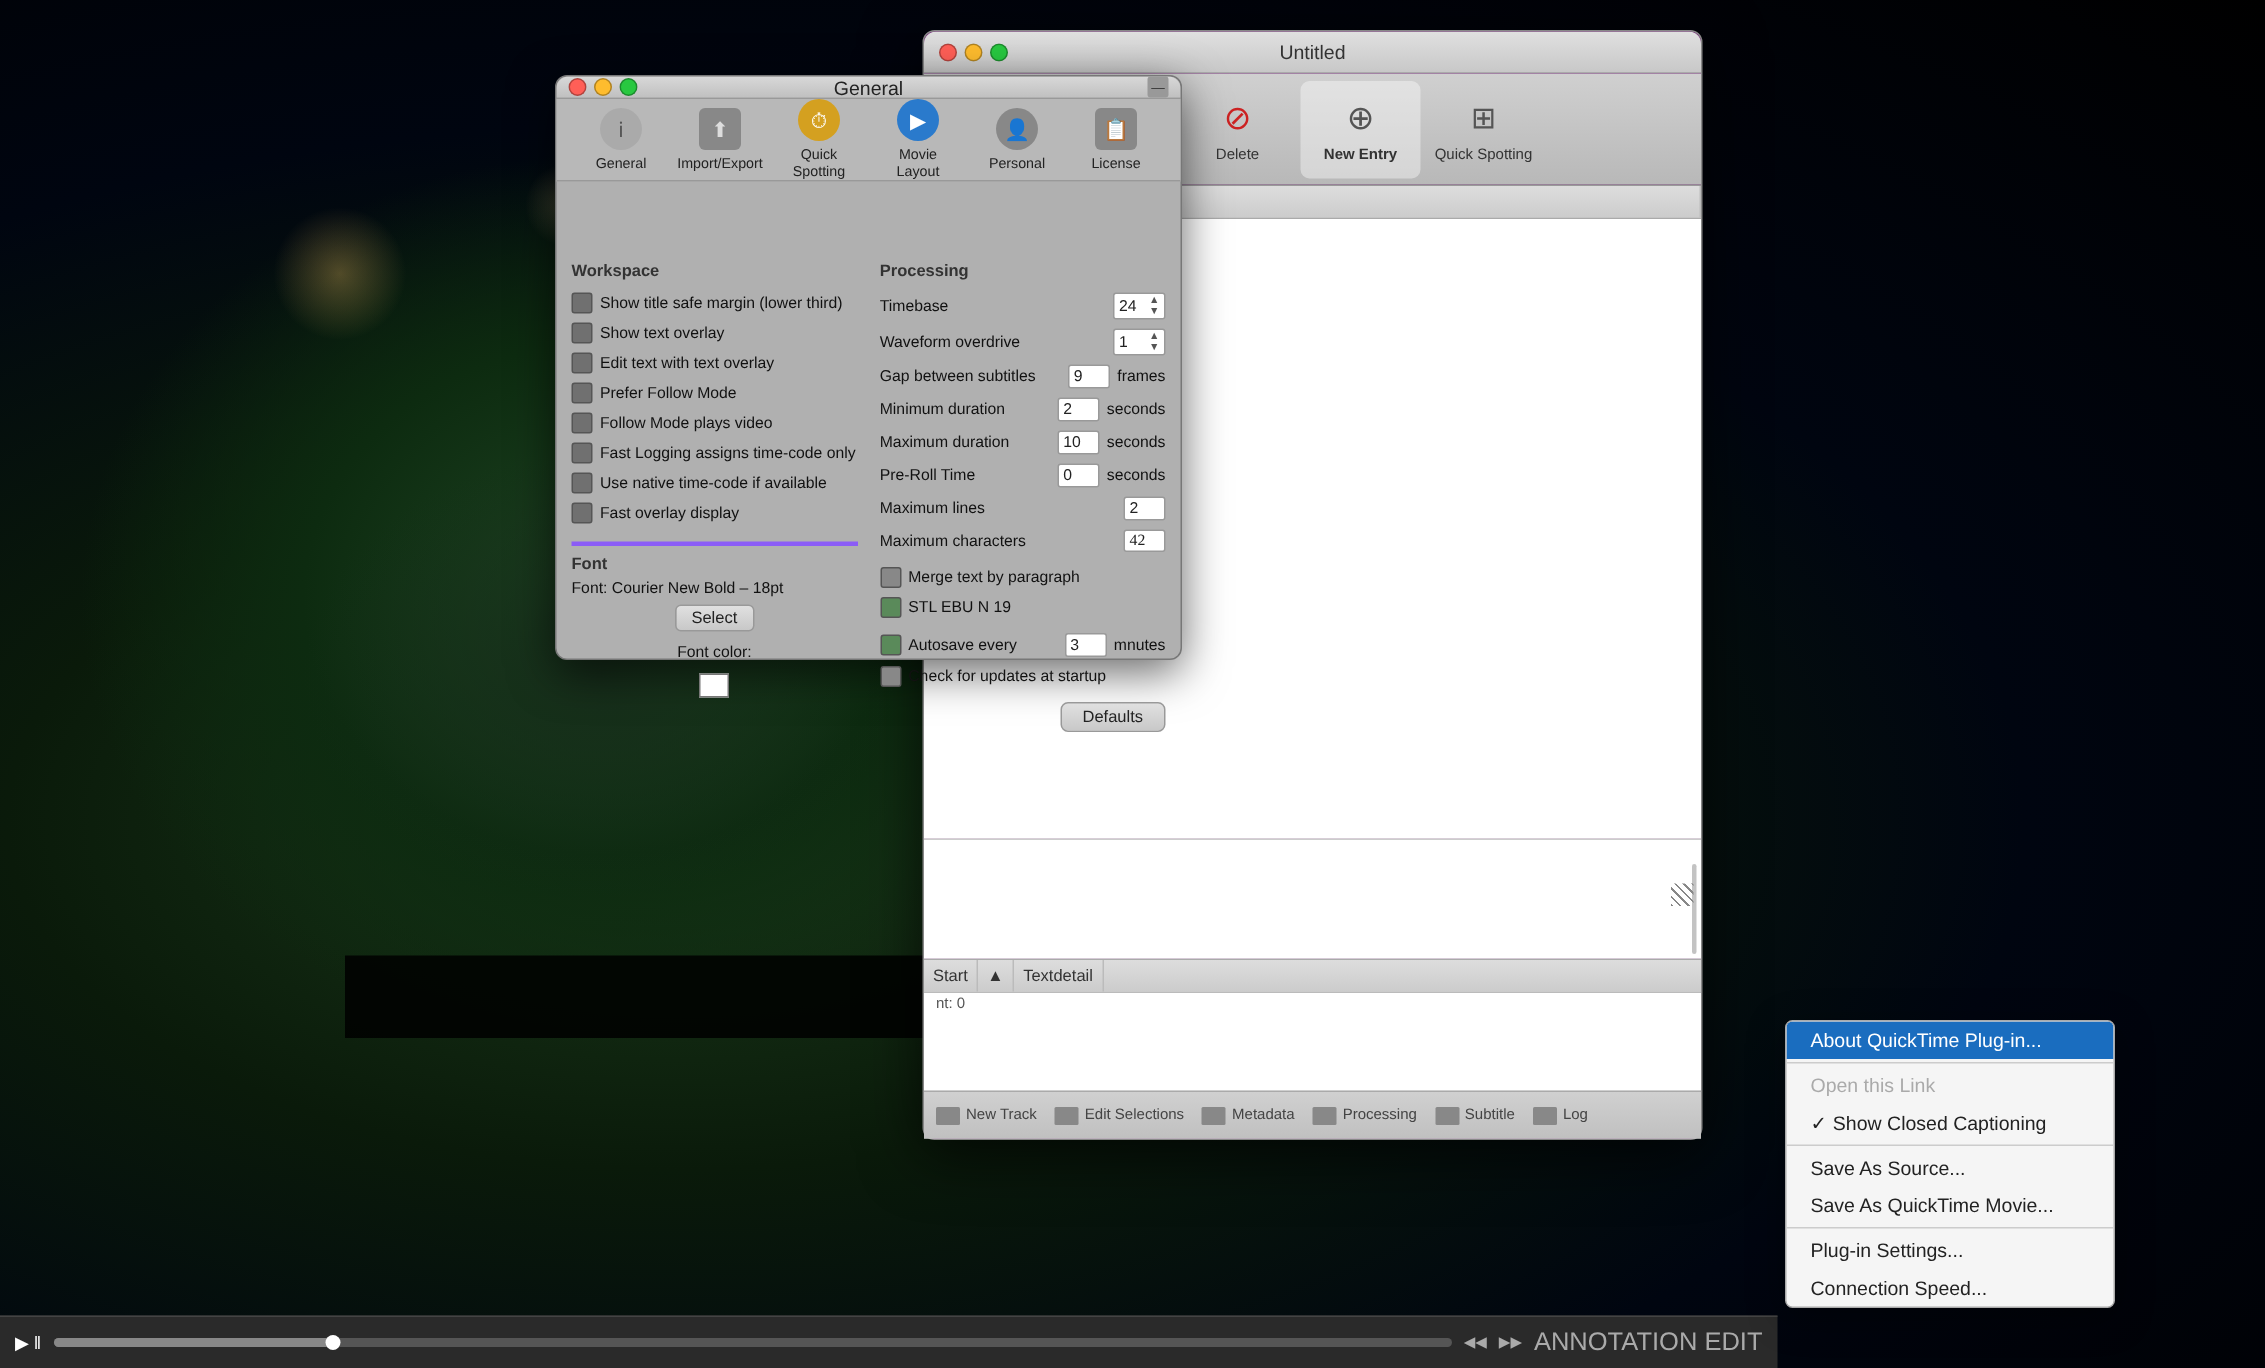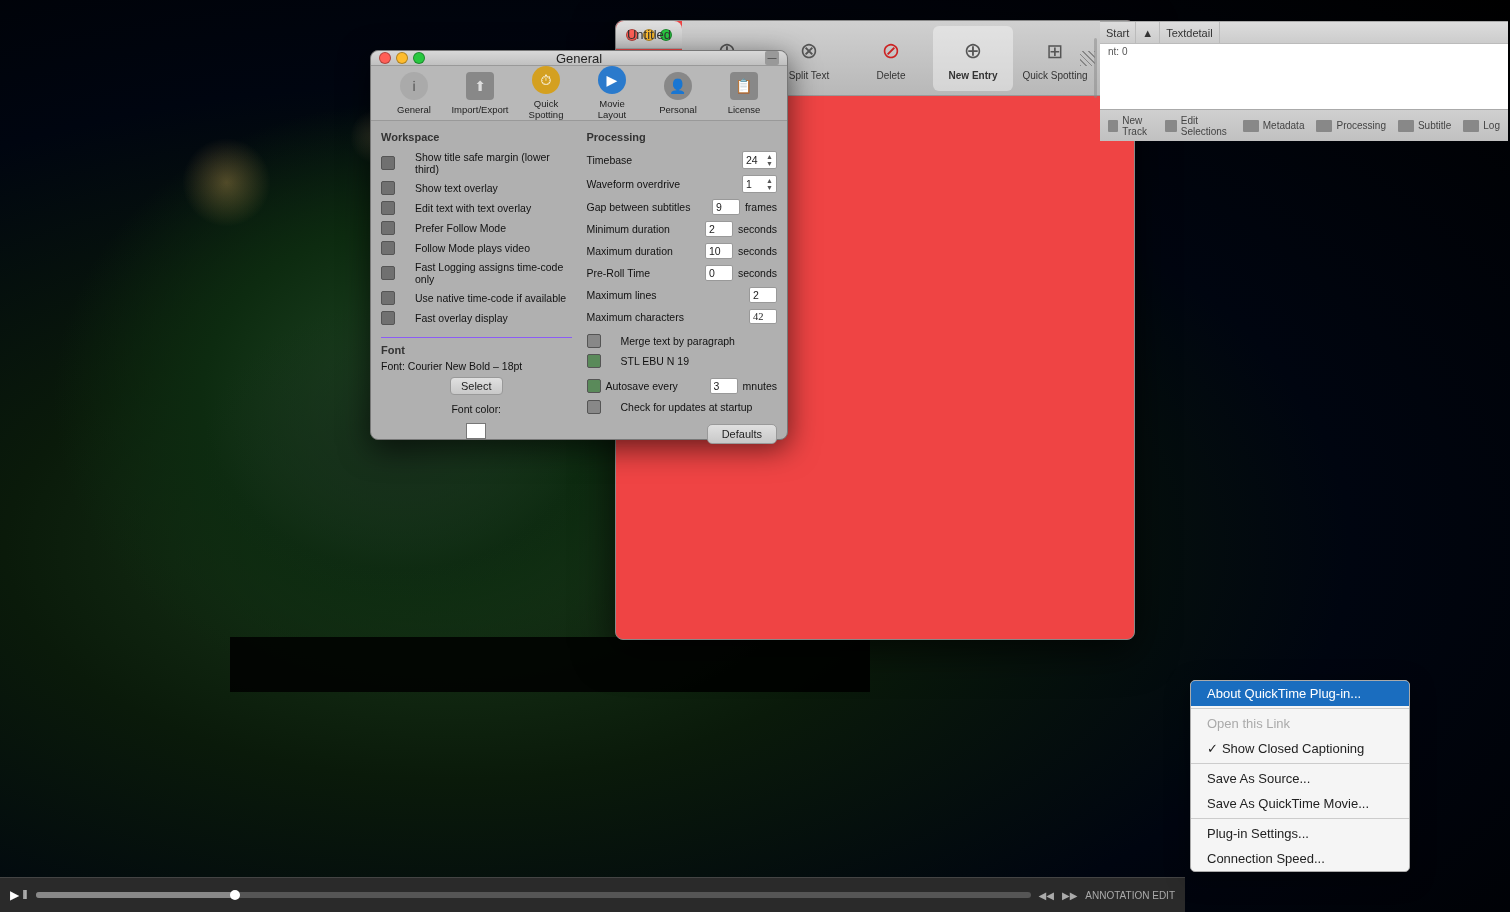--- a/index.html
+++ b/index.html
@@ -114,38 +114,38 @@
       top: 50%;
       transform: translate(-50%, -50%);
       width: 10px;
       height: 10px;
       background: white;
       border-radius: 50%;
     }
 
     .annotation-edit-label {
       color: #aaa;
-      font-size: 10px;
+      font-size: 17px;
       white-space: nowrap;
     }
 
     
     .main-window {
       position: absolute;
       top: 20px;
       left: 615px;
       width: 520px;
-      height: 620px;
-      background: #ef4444;
+      height: 740px;
+      background: #701a75;
       border: 1px solid #888;
       border-radius: 8px;
       box-shadow: 0 10px 40px rgba(0,0,0,0.7);
       z-index: 30;
       display: flex;
-      flex-direction: row;
+      flex-direction: column;
     }
 
     .window-titlebar {
       height: 28px;
       background: linear-gradient(to bottom, #e0e0e0, #c8c8c8);
       border-radius: 8px 8px 0 0;
       display: flex;
       align-items: center;
       padding: 0 10px;
       border-bottom: 1px solid #aaa;
@@ -392,33 +392,34 @@
       gap: 15px;
       font-size: 11px;
       color: #222;
     }
 
     .gen-col {
       flex: 1;
       display: flex;
       flex-direction: column;
       gap: 4px;
+      margin-top: 44px;
     }
 
     .gen-section-title {
       font-size: 11px;
       color: #333;
       font-weight: 600;
       margin-bottom: 4px;
     }
 
     .checkbox-row {
       display: flex;
       align-items: center;
-      gap: 20px;
+      gap: 5px;
       margin-bottom: 2px;
     }
 
     .checkbox {
       width: 14px;
       height: 14px;
       background: #888;
       border: 1px solid #555;
       border-radius: 2px;
       flex-shrink: 0;
@@ -428,21 +429,21 @@
       background: #707070;
     }
 
     .checkbox-label {
       font-size: 10.5px;
       color: #111;
     }
 
     .font-section {
       margin-top: 6px;
-      border-top: 1px solid #8b5cf6;
+      border-top: 3px solid #8b5cf6;
       padding-top: 6px;
     }
 
     .font-label {
       font-size: 11px;
       color: #333;
       font-weight: 600;
       margin-bottom: 4px;
     }
 

